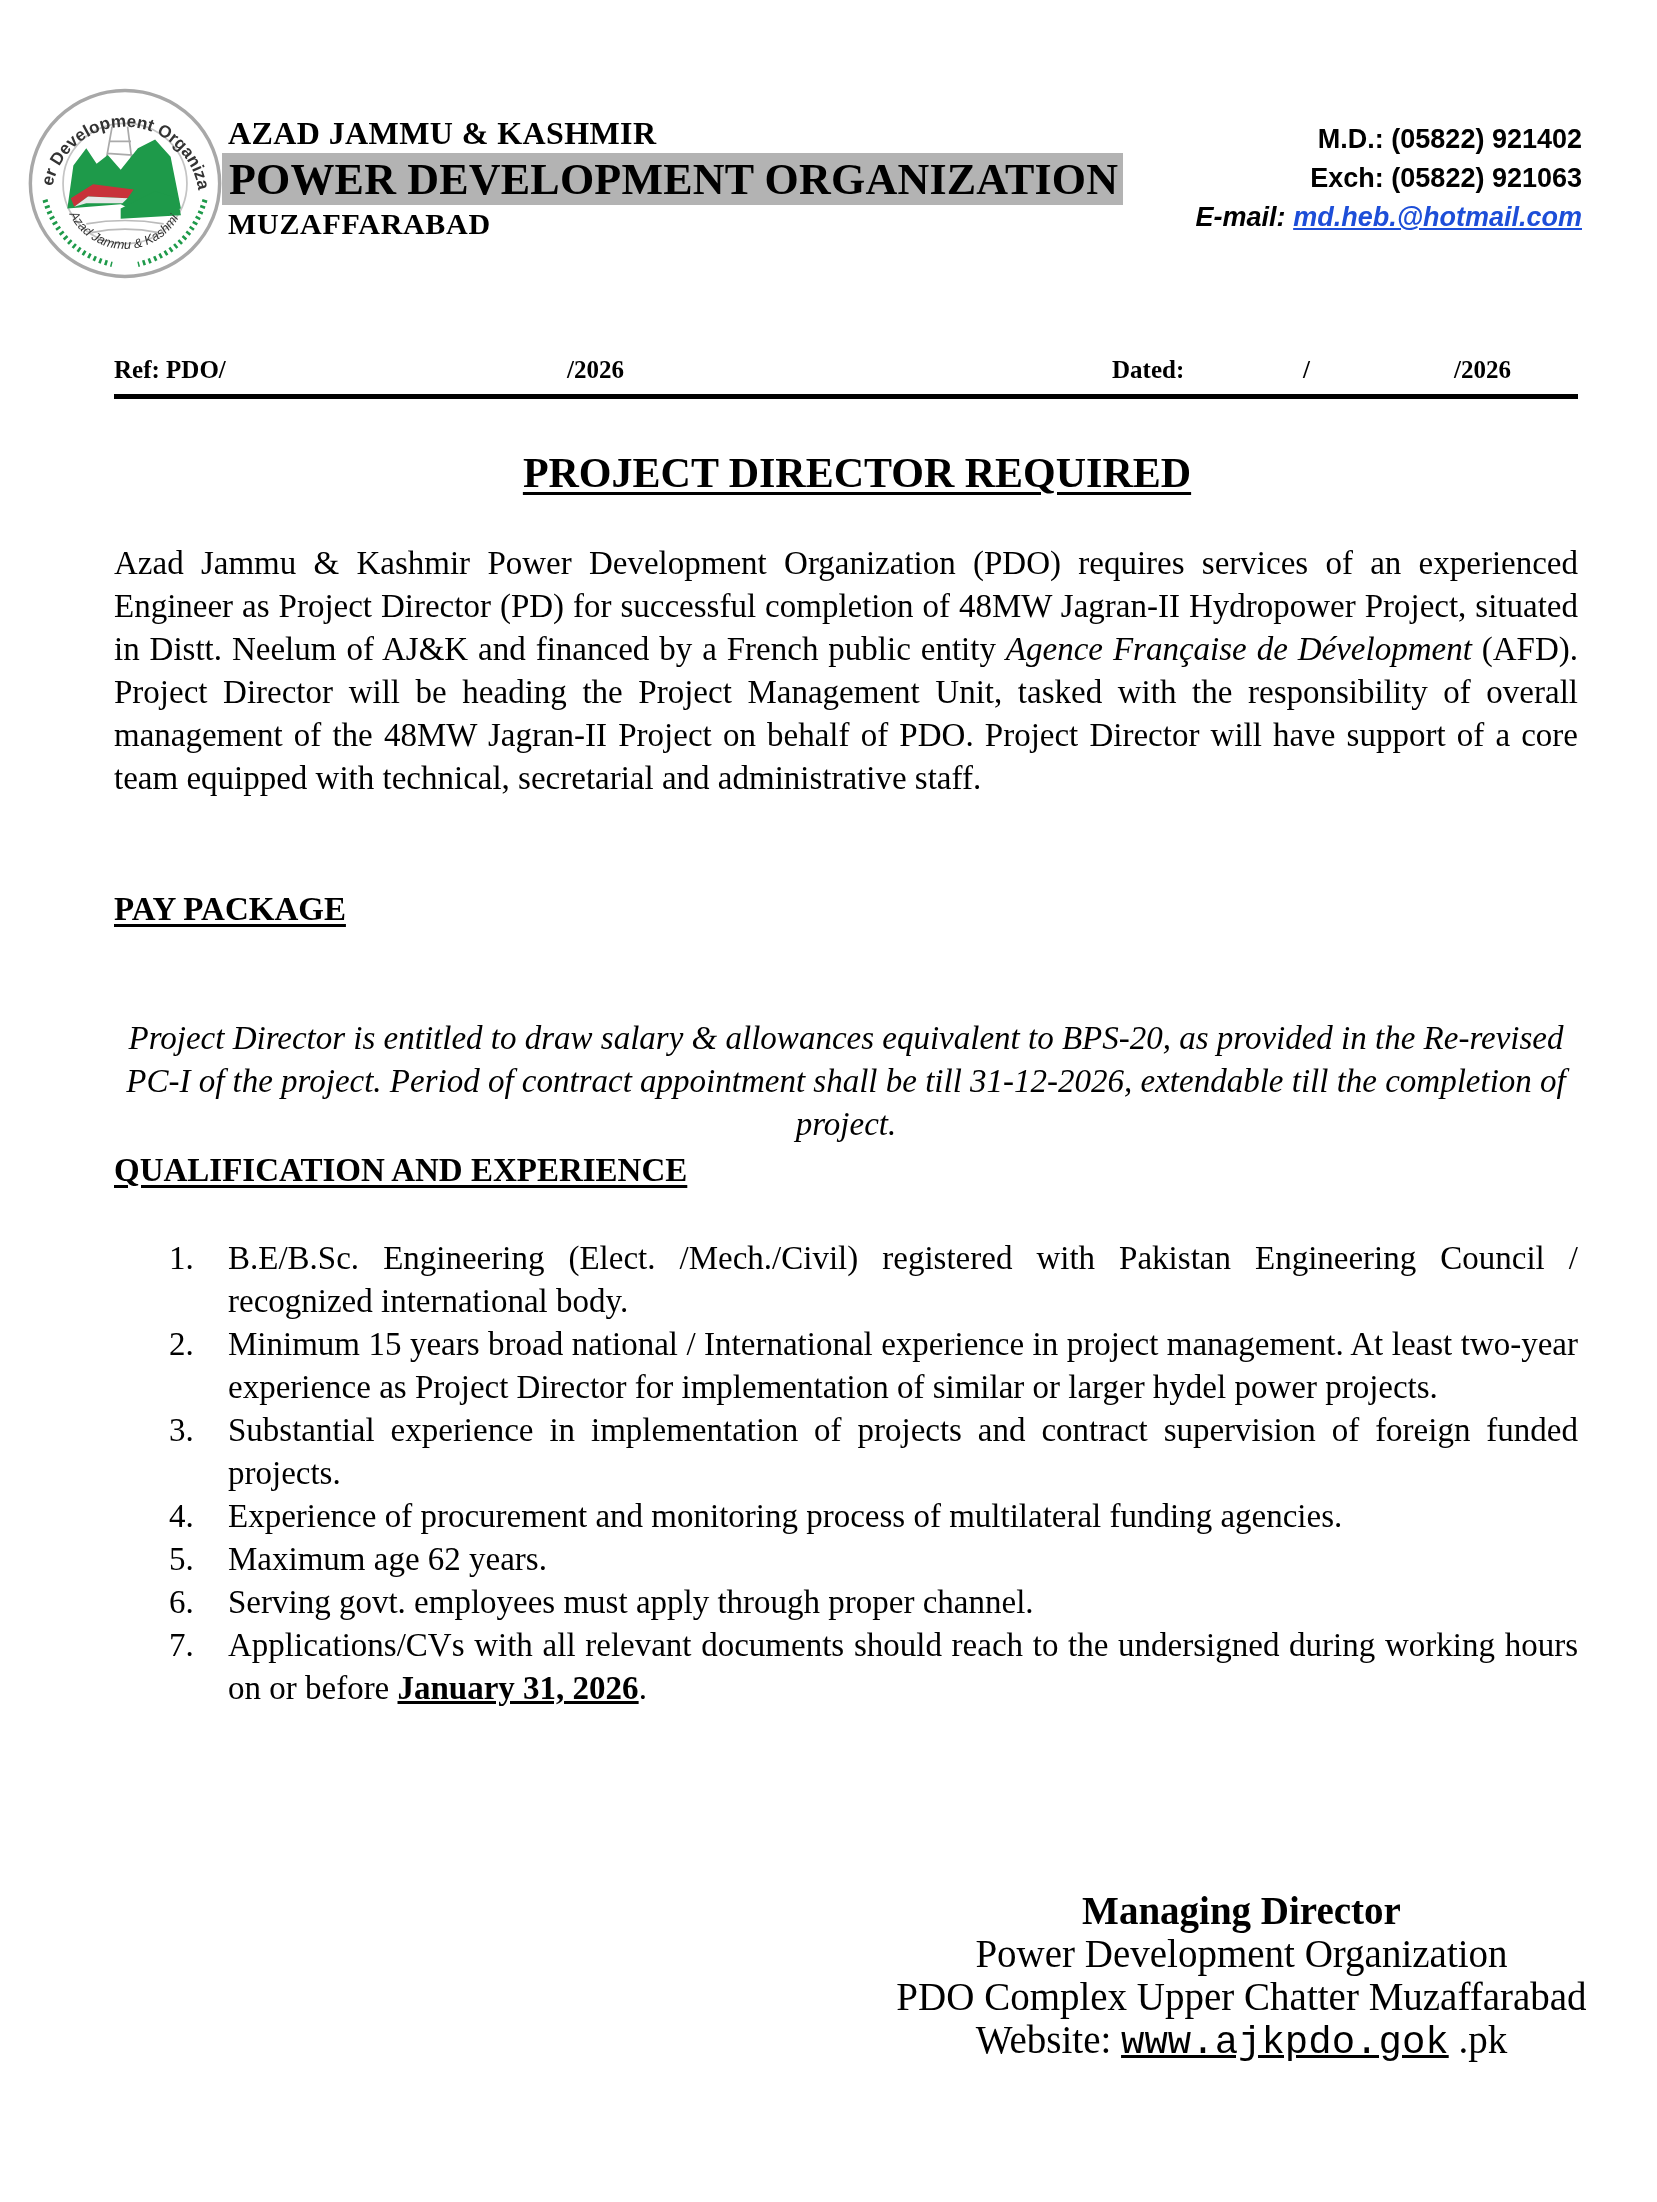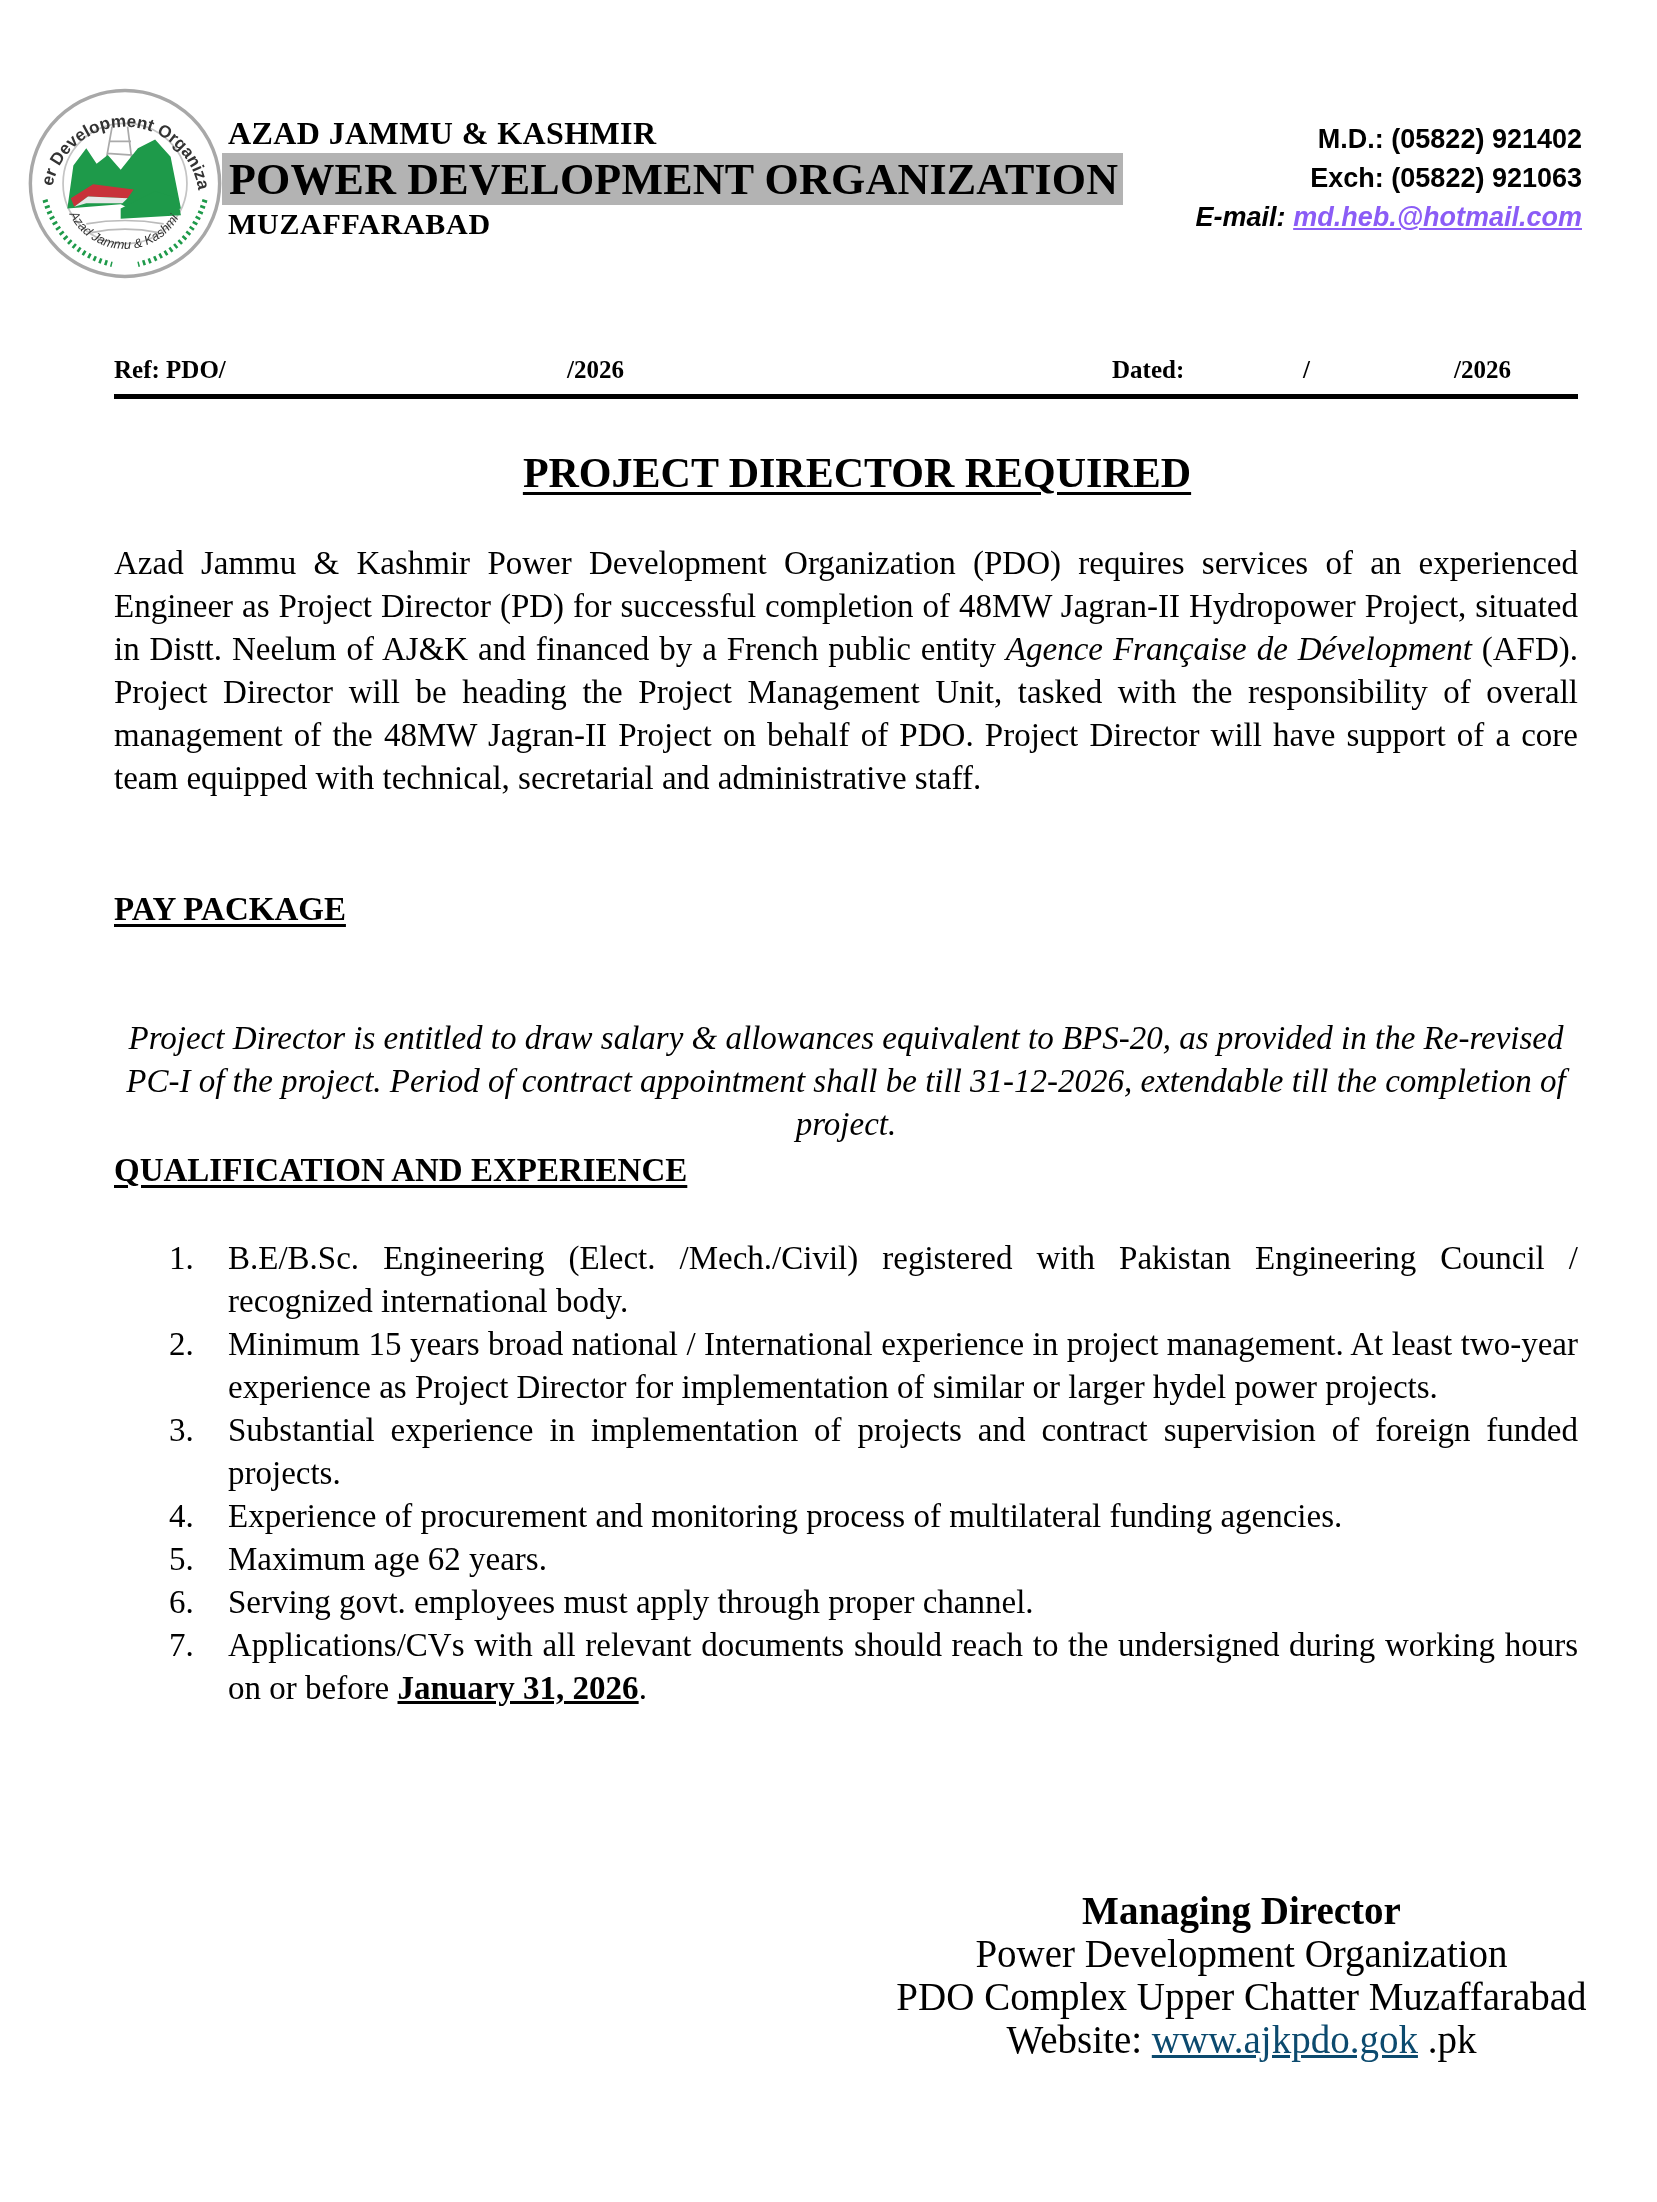--- a/index.html
+++ b/index.html
@@ -6,40 +6,40 @@
   body{width:1658px;height:2203px;position:relative;overflow:hidden;font-family:"Liberation Serif","DejaVu Serif",serif;color:#000;}
   .abs{position:absolute;}
   #logo{left:26px;top:88px;width:198px;height:191px;}
   .hdr-l{left:228px;font-weight:bold;font-family:"Liberation Serif",serif;white-space:nowrap;}
   #h1{top:115px;font-size:32px;letter-spacing:0.4px;}
   #h2{left:222px;top:153px;font-size:44px;background:#b3b3b3;padding:0 5.2px 0 6.9px;height:52px;line-height:53px;letter-spacing:0.2px;}
   #h3{top:207px;font-size:30px;letter-spacing:0.7px;}
   .contact{right:76px;font-family:"Liberation Sans","DejaVu Sans",sans-serif;font-weight:bold;font-size:27px;text-align:right;white-space:nowrap;line-height:39px;}
   #contacts{top:120px;}
   .email-label{font-style:italic;}
-  .email-link{font-style:italic;color:#8b5cf6;text-decoration:underline;}
+  .email-link{font-style:italic;color:#1d4ed8;text-decoration:underline;}
   #refline{left:114px;top:356px;width:1464px;height:34px;font-weight:bold;font-size:25px;}
   #refline span{position:absolute;top:0;white-space:nowrap;}
   #rule{left:114px;top:394px;width:1464px;height:5.2px;background:#000;}
   #title{left:0;width:1658px;top:449px;text-align:center;font-weight:bold;font-size:42px;padding-left:28px;}
   #title span{text-decoration:underline;text-decoration-thickness:3.4px;text-underline-offset:5.2px;}
   .body-text{left:114px;width:1464px;font-size:33px;line-height:43px;text-align:justify;}
   #para1{top:542px;}
   .it{font-style:italic;}
   .heading{left:114px;font-weight:bold;font-size:33px;text-decoration:underline;text-decoration-thickness:2.6px;text-underline-offset:4.3px;white-space:nowrap;}
   #pay-h{top:891px;}
   #para2{top:1017px;text-align:center;font-style:italic;}
   #qual-h{top:1152px;}
   #qual-list{left:114px;top:1237px;width:1464px;font-size:33px;line-height:43px;}
   .li{position:relative;padding-left:114px;text-align:justify;}
   .li .num{position:absolute;left:55px;top:0;}
   .deadline{font-weight:bold;text-decoration:underline;text-decoration-thickness:2.6px;}
   #sign{left:895px;width:693px;top:1889px;text-align:center;font-size:39px;line-height:43px;}
   #sign .b{font-weight:bold;}
-  .web-link{color:#0c4a6e;text-decoration:underline;}
+  .web-link{color:#000000;text-decoration:underline;font-family:Liberation Mono, monospace;}
 </style>
 </head>
 <body>
 
 <div id="logo" class="abs">
   <svg width="198" height="191" viewBox="0 0 230 222">
     <defs>
       <path id="arcTop" d="M 30 118 A 86 86 0 0 1 200 118"></path>
       <path id="arcBot" d="M 52 150 A 72 72 0 0 0 178 150"></path>
     </defs>

